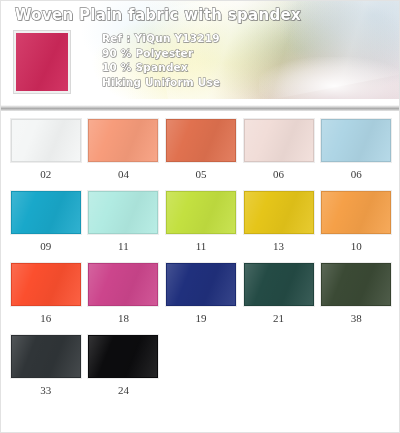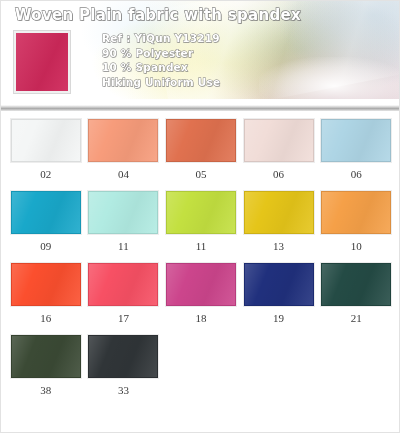--- a/index.html
+++ b/index.html
@@ -240,38 +240,38 @@
       </div>
       <div class="cell">
         <div class="chip" style="background-color: rgb(245, 160, 72);"></div>
         <div class="chip-label">10</div>
       </div>
       <div class="cell">
         <div class="chip" style="background-color: rgb(251, 79, 46);"></div>
         <div class="chip-label">16</div>
       </div>
       <div class="cell">
-        <div class="chip" style="background-color: rgb(247, 80, 100);"></div>
-        <div class="chip-label">17</div>
-      </div>
-      <div class="cell">
         <div class="chip" style="background-color: rgb(204, 69, 140);"></div>
         <div class="chip-label">18</div>
       </div>
       <div class="cell">
         <div class="chip" style="background-color: rgb(32, 48, 125);"></div>
         <div class="chip-label">19</div>
       </div>
       <div class="cell">
         <div class="chip" style="background-color: rgb(36, 75, 69);"></div>
         <div class="chip-label">21</div>
       </div>
       <div class="cell">
         <div class="chip" style="background-color: rgb(59, 74, 53);"></div>
         <div class="chip-label">38</div>
       </div>
       <div class="cell">
         <div class="chip" style="background-color: rgb(48, 53, 56);"></div>
         <div class="chip-label">33</div>
       </div>
+      <div class="cell">
+        <div class="chip" style="background-color: rgb(12, 12, 14);"></div>
+        <div class="chip-label">24</div>
+      </div>
     </div>
 
 </div>
 
 </body></html>

